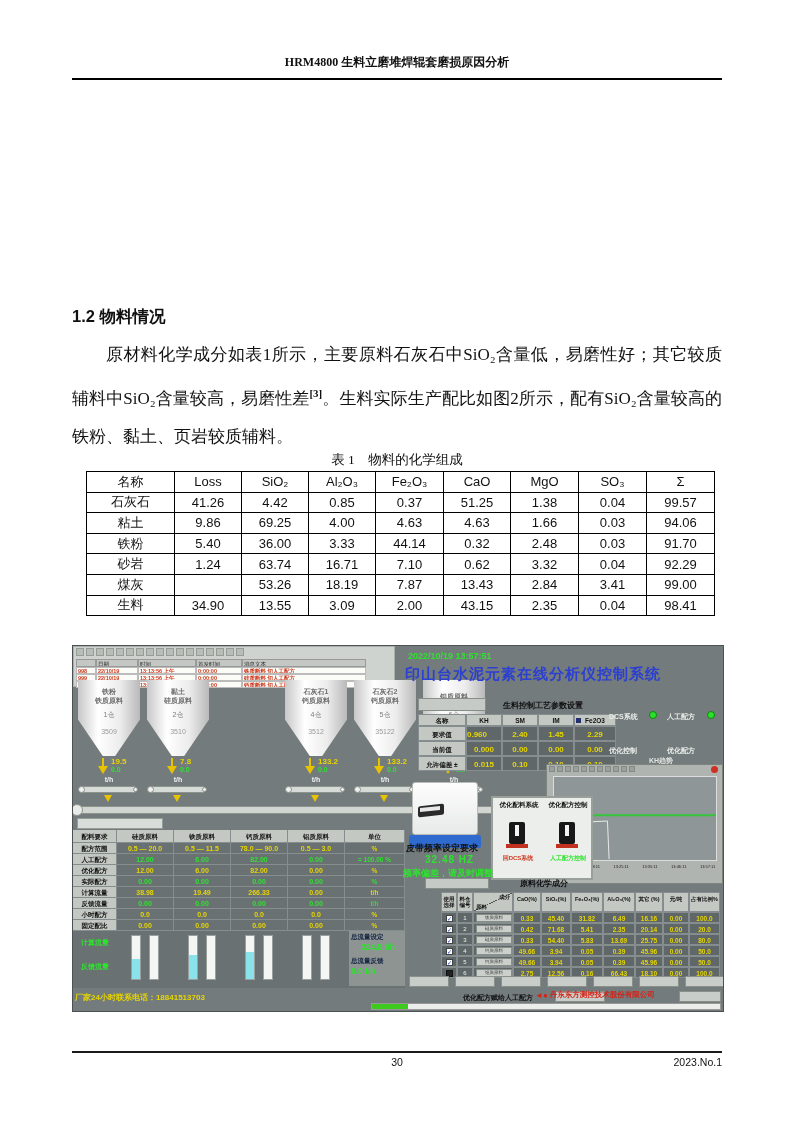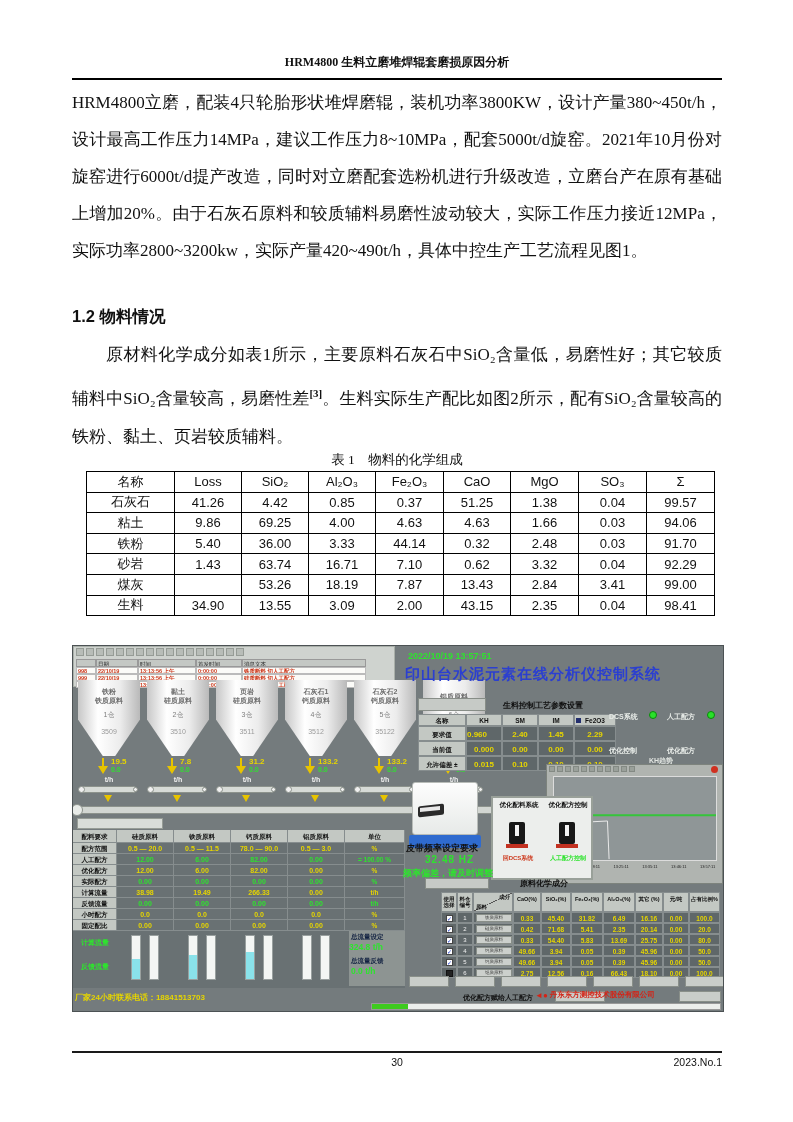--- a/index.html
+++ b/index.html
@@ -23,21 +23,20 @@
   .issue{top:1056px;left:72px;width:650px;text-align:right;font-size:10.5px;font-family:"Liberation Sans",sans-serif;}
   .dcs{top:645px;left:72px;width:650px;height:365px;background:#747b7d;
        font-family:"Liberation Sans","DejaVu Sans",sans-serif;overflow:hidden;border:1px solid #4c5254;}
   .dcs *{position:absolute;box-sizing:border-box;}
 </style>
 </head>
 <body>
 
 <div class="page">
   <div class="abs header">HRM4800 生料立磨堆焊辊套磨损原因分析</div>
-  <div class="abs p1">HRM4800立磨，配装4只轮胎形状堆焊磨辊，装机功率3800KW，设计产量380~450t/h，设计最高工作压力14MPa，建议工作压力8~10MPa，配套5000t/d旋窑。2021年10月份对旋窑进行6000t/d提产改造，同时对立磨配套选粉机进行升级改造，立磨台产在原有基础上增加20%。由于石灰石原料和较质辅料易磨性波动较大，实际工作压力接近12MPa，实际功率2800~3200kw，实际产量420~490t/h，具体中控生产工艺流程见图1。</div>
   <div class="abs h12">1.2 物料情况</div>
   <div class="abs p2"><span>原材料化学成分如表1所示，主要原料石灰石中SiO₂含量低，易磨性好；其它较质辅料中SiO₂含量较高，易磨性差</span><sup class="ref">[3]</sup><span>。生料实际生产配比如图2所示，配有SiO₂含量较高的铁粉、黏土、页岩较质辅料。</span></div>
   <div class="abs t1cap">表 1　物料的化学组成</div>
   <table class="t1">
     <colgroup>
         <col style="width:88px">
         <col style="width:67px">
         <col style="width:67px">
         <col style="width:67px">
         <col style="width:68px">
@@ -86,21 +85,21 @@
           <td>36.00</td>
           <td>3.33</td>
           <td>44.14</td>
           <td>0.32</td>
           <td>2.48</td>
           <td>0.03</td>
           <td>91.70</td>
         </tr>
         <tr>
           <td>砂岩</td>
-          <td>1.43</td>
+          <td>1.24</td>
           <td>63.74</td>
           <td>16.71</td>
           <td>7.10</td>
           <td>0.62</td>
           <td>3.32</td>
           <td>0.04</td>
           <td>92.29</td>
         </tr>
         <tr>
           <td>煤灰</td>
@@ -203,37 +202,20 @@
         <div style="left: 20px; top: 86px; width: 0px; height: 0px; border-width: 8px 5px 5px; border-style: solid; border-color: rgb(232, 196, 0) transparent transparent; border-image: initial;"></div>
         <div style="left: 33px; top: 77px; font-size: 8px; font-weight: bold; color: rgb(230, 213, 0);">7.8</div>
         <div style="left: 33px; top: 86px; font-size: 7px; font-weight: bold; color: rgb(46, 227, 46);">0.0</div>
         <div style="left: 0px; top: 96px; width: 62px; text-align: center; font-size: 7px; font-weight: bold; color: rgb(240, 240, 240);">t/h</div>
         <div style="left: 3px; top: 106px; width: 56px; height: 7px; background: rgb(215, 219, 215); border: 1px solid rgb(140, 146, 140); border-radius: 4px;">
           <div style="left: -4px; top: -1px; width: 7px; height: 7px; border-radius: 50%; background: rgb(240, 240, 240); border: 1px solid rgb(140, 146, 140);"></div>
           <div style="right: -2px; top: 0px; width: 5px; height: 5px; border-radius: 50%; background: rgb(240, 240, 240); border: 1px solid rgb(140, 146, 140);"></div>
         </div>
         <div style="left: 26px; top: 115px; width: 0px; height: 0px; border-width: 7px 4px 4px; border-style: solid; border-color: rgb(232, 196, 0) transparent transparent; border-image: initial;"></div>
       </div>
-      <div style="left: 143px; top: 34px; width: 62px; height: 126px;">
-        <div style="left: 0px; top: 0px; width: 62px; height: 76px; background: linear-gradient(90deg, rgb(199, 199, 199), rgb(255, 255, 255) 32%, rgb(236, 236, 236) 68%, rgb(185, 185, 185)); clip-path: polygon(0px 0px, 100% 0px, 100% 52%, 60% 100%, 40% 100%, 0px 52%);"></div>
-        <div style="left: 0px; top: 7px; width: 62px; text-align: center; font-size: 7px; font-weight: bold; color: rgb(109, 109, 109);">页岩</div>
-        <div style="left: 0px; top: 16px; width: 62px; text-align: center; font-size: 7px; font-weight: bold; color: rgb(109, 109, 109);">硅质原料</div>
-        <div style="left: 0px; top: 30px; width: 62px; text-align: center; font-size: 7px; color: rgb(125, 125, 125);">3仓</div>
-        <div style="left: 0px; top: 48px; width: 62px; text-align: center; font-size: 7px; color: rgb(154, 154, 154);">3511</div>
-        <div style="left: 24px; top: 78px; width: 2px; height: 8px; background: rgb(232, 196, 0);"></div>
-        <div style="left: 20px; top: 86px; width: 0px; height: 0px; border-width: 8px 5px 5px; border-style: solid; border-color: rgb(232, 196, 0) transparent transparent; border-image: initial;"></div>
-        <div style="left: 33px; top: 77px; font-size: 8px; font-weight: bold; color: rgb(230, 213, 0);">31.2</div>
-        <div style="left: 33px; top: 86px; font-size: 7px; font-weight: bold; color: rgb(46, 227, 46);">0.0</div>
-        <div style="left: 0px; top: 96px; width: 62px; text-align: center; font-size: 7px; font-weight: bold; color: rgb(240, 240, 240);">t/h</div>
-        <div style="left: 3px; top: 106px; width: 56px; height: 7px; background: rgb(215, 219, 215); border: 1px solid rgb(140, 146, 140); border-radius: 4px;">
-          <div style="left: -4px; top: -1px; width: 7px; height: 7px; border-radius: 50%; background: rgb(240, 240, 240); border: 1px solid rgb(140, 146, 140);"></div>
-          <div style="right: -2px; top: 0px; width: 5px; height: 5px; border-radius: 50%; background: rgb(240, 240, 240); border: 1px solid rgb(140, 146, 140);"></div>
-        </div>
-        <div style="left: 26px; top: 115px; width: 0px; height: 0px; border-width: 7px 4px 4px; border-style: solid; border-color: rgb(232, 196, 0) transparent transparent; border-image: initial;"></div>
-      </div>
       <div style="left: 212px; top: 34px; width: 62px; height: 126px;">
         <div style="left: 0px; top: 0px; width: 62px; height: 76px; background: linear-gradient(90deg, rgb(199, 199, 199), rgb(255, 255, 255) 32%, rgb(236, 236, 236) 68%, rgb(185, 185, 185)); clip-path: polygon(0px 0px, 100% 0px, 100% 52%, 60% 100%, 40% 100%, 0px 52%);"></div>
         <div style="left: 0px; top: 7px; width: 62px; text-align: center; font-size: 7px; font-weight: bold; color: rgb(109, 109, 109);">石灰石1</div>
         <div style="left: 0px; top: 16px; width: 62px; text-align: center; font-size: 7px; font-weight: bold; color: rgb(109, 109, 109);">钙质原料</div>
         <div style="left: 0px; top: 30px; width: 62px; text-align: center; font-size: 7px; color: rgb(125, 125, 125);">4仓</div>
         <div style="left: 0px; top: 48px; width: 62px; text-align: center; font-size: 7px; color: rgb(154, 154, 154);">3512</div>
         <div style="left: 24px; top: 78px; width: 2px; height: 8px; background: rgb(232, 196, 0);"></div>
         <div style="left: 20px; top: 86px; width: 0px; height: 0px; border-width: 8px 5px 5px; border-style: solid; border-color: rgb(232, 196, 0) transparent transparent; border-image: initial;"></div>
         <div style="left: 33px; top: 77px; font-size: 8px; font-weight: bold; color: rgb(230, 213, 0);">133.2</div>
         <div style="left: 33px; top: 86px; font-size: 7px; font-weight: bold; color: rgb(46, 227, 46);">0.0</div>
@@ -372,21 +354,21 @@
             <div style="left: 0px; bottom: 0px; width: 100%; height: 62%; background: rgb(138, 226, 234);"></div>
           </div>
           <div style="left: 32px; top: 3px; width: 10px; height: 45px; background: rgb(244, 246, 244); border: 1px solid rgb(153, 160, 159);"></div>
         </div>
         <div style="left: 215px; top: 102px; width: 57px; height: 52px;">
           <div style="left: 14px; top: 3px; width: 10px; height: 45px; background: rgb(244, 246, 244); border: 1px solid rgb(153, 160, 159);"></div>
           <div style="left: 32px; top: 3px; width: 10px; height: 45px; background: rgb(244, 246, 244); border: 1px solid rgb(153, 160, 159);"></div>
         </div>
         <div style="left: 276px; top: 101px; width: 56px; height: 55px; background: rgb(141, 148, 146); padding-top: 2px;">
           <div style="position: relative; font-size: 6.5px; font-weight: bold; color: rgb(16, 32, 64); text-align: left; padding-left: 2px;">总流量设定</div>
-          <div style="position: relative; font-size: 8.5px; font-weight: bold; color: rgb(46, 227, 46); padding-left: 0;">324.8 t/h</div>
+          <div style="position: relative; font-size: 8.5px; font-weight: bold; color: rgb(46, 227, 46); padding-left: 12px;">324.8 t/h</div>
           <div style="position: relative; font-size: 6.5px; font-weight: bold; color: rgb(16, 32, 64); padding-left: 2px; margin-top: 5px;">总流量反馈</div>
           <div style="position: relative; font-size: 8.5px; font-weight: bold; color: rgb(46, 227, 46); padding-left: 2px;">0.0 t/h</div>
         </div>
       </div>
       <div style="left: 2px; top: 346px; font-size: 8px; font-weight: bold; color: rgb(230, 213, 0); white-space: nowrap;">厂家24小时联系电话：18841513703</div>
       <div style="left: 390px; top: 347px; font-size: 7px; font-weight: bold; color: rgb(17, 17, 17); white-space: nowrap;">优化配方赋给人工配方</div>
       <button style="left: 482px; top: 345px; width: 50px; height: 11px; background: rgb(201, 205, 201); border: 1px solid rgb(137, 143, 137); font-size: 5px;"></button>
       <button style="left: 606px; top: 345px; width: 42px; height: 11px; background: rgb(201, 205, 201); border: 1px solid rgb(137, 143, 137); font-size: 5px;"></button>
       <div style="left: 298px; top: 357px; width: 350px; height: 7px; background: rgb(236, 238, 236); border: 1px solid rgb(153, 153, 153);">
         <div style="left: 0px; top: 0px; width: 36px; height: 100%; background: rgb(62, 203, 30);"></div>

